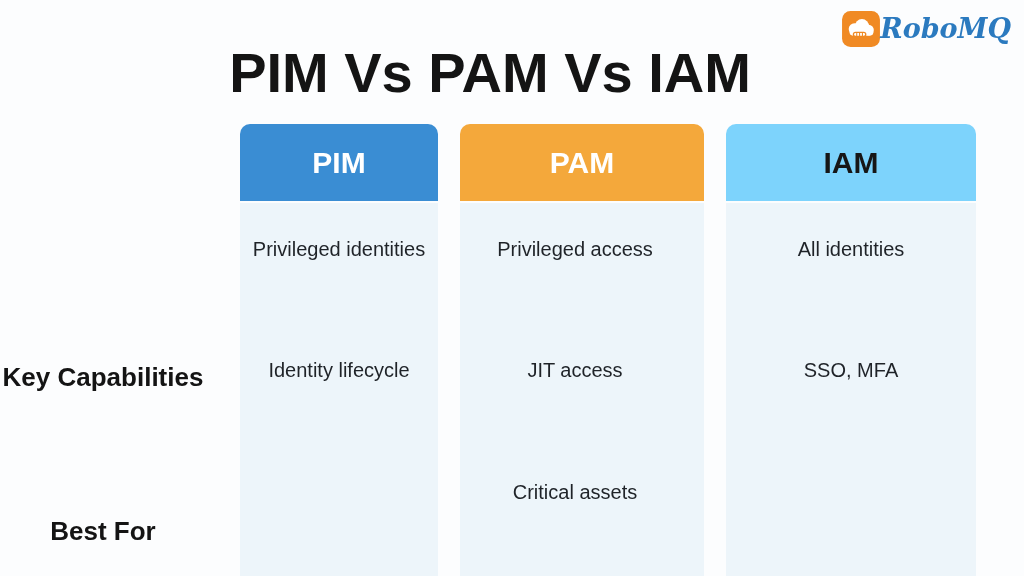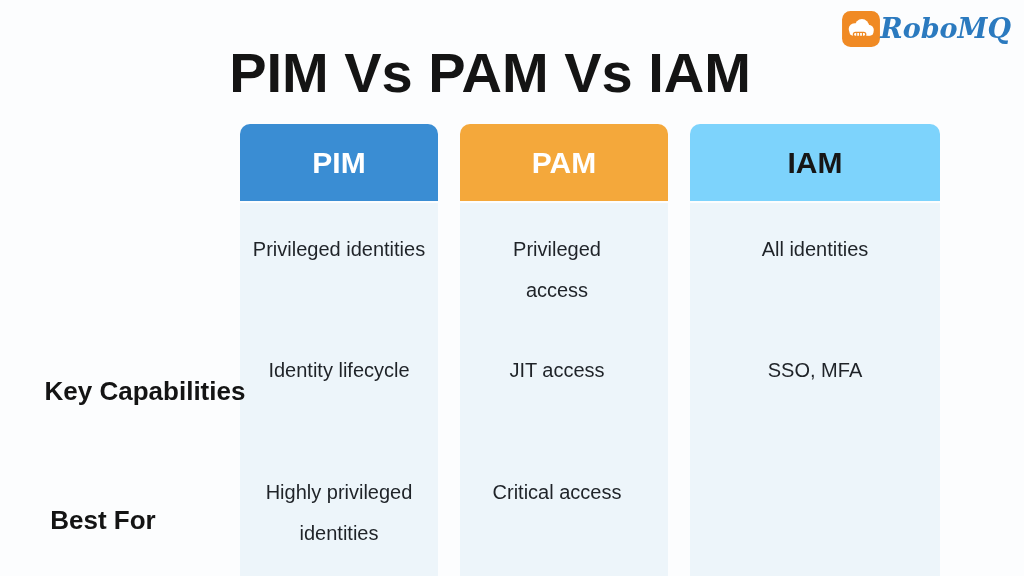--- a/index.html
+++ b/index.html
@@ -61,21 +61,21 @@
     height: 452px;
     display: flex;
     gap: 22px;
   }
   .col {
     display: flex;
     flex-direction: column;
     height: 100%;
   }
   .col-pim { width: 198px; padding-left: 12px; }
-  .col-pam { width: 208px; border-radius: 8px; }
+  .col-pam { width: 244px; border-radius: 8px; }
   .col-iam { width: 250px; }
 
   .col-header {
     height: 77px;
     border-radius: 10px 10px 0 0;
     display: flex;
     align-items: center;
     justify-content: center;
     font-size: 30px;
     font-weight: 700;
@@ -110,22 +110,22 @@
   
   .row-label {
     position: absolute;
     left: 0;
     width: 206px;
     text-align: center;
     font-size: 26px;
     font-weight: 700;
     color: #141414;
   }
-  .row-label.key-capabilities { top: 376px; margin-left: 42px; }
-  .row-label.best-for { top: 505px; }
+  .row-label.key-capabilities { top: 362px; }
+  .row-label.best-for { top: 516px; }
 </style>
 </head>
 <body>
 
 <h1 class="page-title">PIM Vs PAM Vs IAM</h1>
 
 <div class="brand">
   <svg class="brand-icon" viewBox="0 0 40 38" xmlns="http://www.w3.org/2000/svg">
     <rect x="0" y="0" width="40" height="38" rx="9" fill="#f08a24"></rect>
     <circle cx="13" cy="19" r="6" fill="#ffffff"></circle>
@@ -140,30 +140,29 @@
   <span class="brand-text">RoboMQ</span>
 </div>
 
 <div class="table">
 
   <div class="col col-pim">
     <div class="col-header">PIM</div>
     <div class="col-body">
       <div class="cell r1">Privileged identities</div>
       <div class="cell r2">Identity lifecycle</div>
-      <div class="cell r3">Highly privileged identities</div>
     </div>
   </div>
 
   <div class="col col-pam">
     <div class="col-header">PAM</div>
     <div class="col-body">
       <div class="cell r1">Privileged access</div>
       <div class="cell r2">JIT access</div>
-      <div class="cell r3">Critical access</div>
+      <div class="cell r3">Critical assets</div>
     </div>
   </div>
 
   <div class="col col-iam">
     <div class="col-header">IAM</div>
     <div class="col-body">
       <div class="cell r1">All identities</div>
       <div class="cell r2">SSO, MFA</div>
     </div>
   </div>

